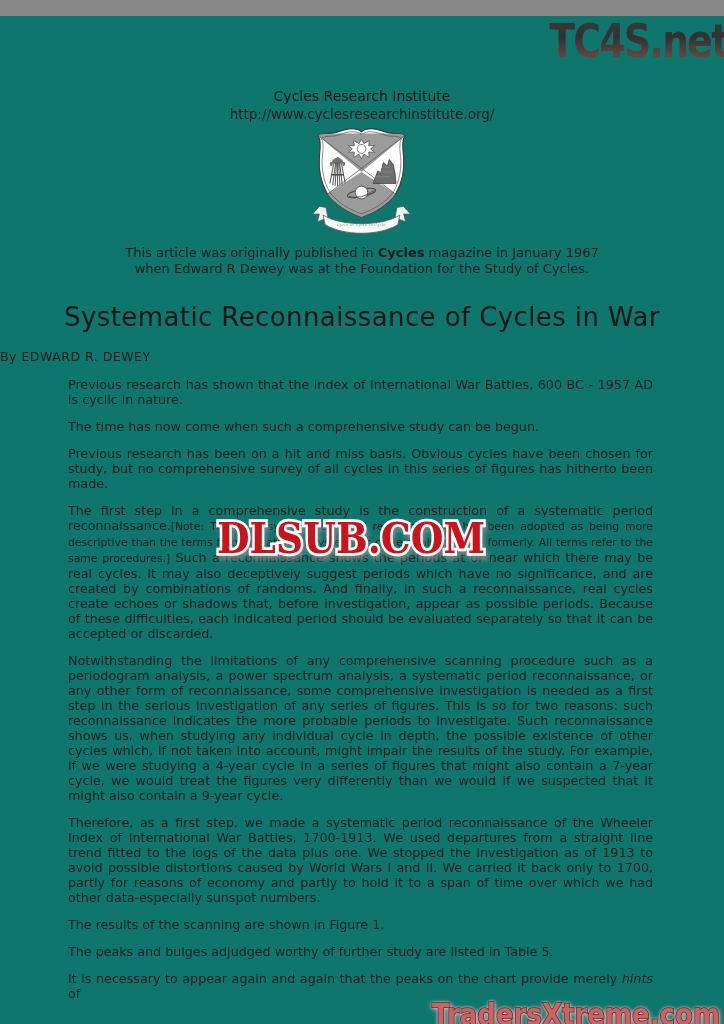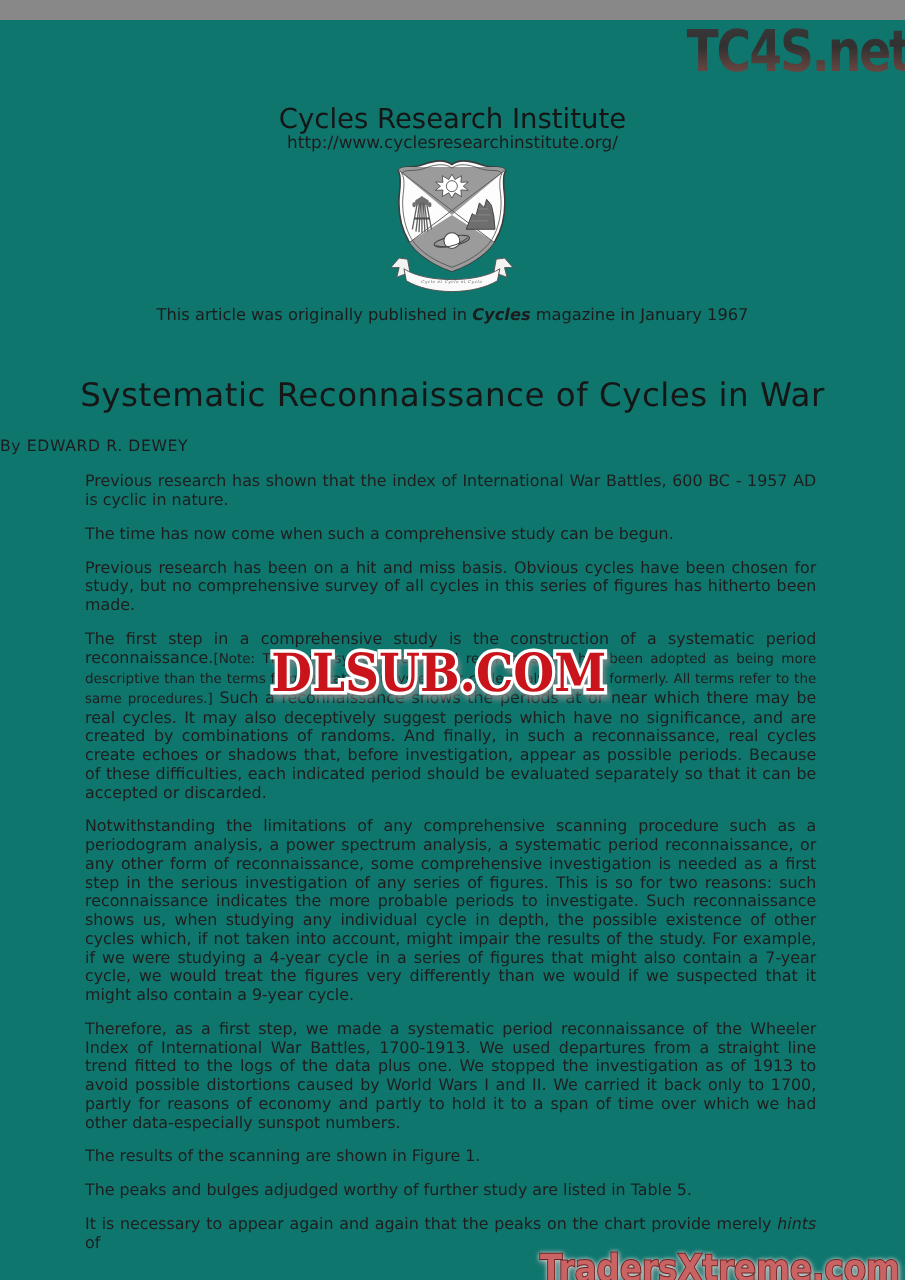--- a/index.html
+++ b/index.html
@@ -22,31 +22,31 @@
   @supports (-webkit-background-clip:text) {
     .tc4s {
       background:linear-gradient(180deg,#3a3a3a 0%,#313131 42%,#5d423d 75%,#7c4a42 100%);
       -webkit-background-clip:text; background-clip:text;
       color:transparent;
     }
   }
 
   
   .hdr { position:absolute; top:70px; left:0; width:100%; text-align:center; }
-  .hdr .inst { font-size:22px; line-height:20px; color:#151515; }
+  .hdr .inst { font-size:14px; line-height:20px; color:#151515; }
   .hdr .url  { font-size:13.5px; line-height:16px; color:#1c1c1c; }
 
   .crest { position:absolute; top:108px; left:311px; width:101px; height:115px; }
 
   
   .prov {
     position:absolute; top:229px; left:0; width:100%;
     text-align:center; font-size:13px; line-height:15.5px; color:#1c1c1c;
   }
-  .prov .mag { font-weight:bold; font-style:italic; }
+  .prov .mag { font-weight:bold; }
 
   
   .title {
     position:absolute; top:288px; left:0; width:100%;
     text-align:center; font-size:26px; line-height:26px;
     letter-spacing:0.4px; color:#161616;
   }
   .byline {
     position:absolute; top:333px; left:0; width:100%;
     text-align:left; font-size:12.5px; letter-spacing:0.5px; color:#1c1c1c;
@@ -137,20 +137,21 @@
     <g>
       <path d="M8,86 L1,94 L8,94 L6,102 L17,98 L15,87 Z" fill="#f2f2f2" stroke="#555555" stroke-width="0.8"></path>
       <path d="M96,86 L103,94 L96,94 L98,102 L87,98 L89,87 Z" fill="#f2f2f2" stroke="#555555" stroke-width="0.8"></path>
       <path d="M12,95 C30,107 74,107 92,95 L90,105 C70,117 34,117 14,105 Z" fill="#fafafa" stroke="#555555" stroke-width="0.8"></path>
       <text x="52" y="106.5" text-anchor="middle" font-size="3.4" letter-spacing="0.5" fill="#666666" font-family="DejaVu Serif, serif" font-style="italic">Cyclo et Cyclo et Cyclo</text>
     </g>
   </svg>
 
   <div class="prov">
     <div><span>This article was originally published in </span><span class="mag">Cycles</span><span> magazine in January 1967</span></div>
+    <div>when Edward R Dewey was at the Foundation for the Study of Cycles.</div>
   </div>
 
   <h1 class="title" style="font-weight:normal;">Systematic Reconnaissance of Cycles in War</h1>
   <div class="byline">By EDWARD R. DEWEY</div>
 
   <div class="article">
     <p>Previous research has shown that the index of International War Battles, 600 BC - 1957 AD is cyclic in nature.</p>
     <p>The time has now come when such a comprehensive study can be begun.</p>
     <p>Previous research has been on a hit and miss basis. Obvious cycles have been chosen for study, but no comprehensive survey of all cycles in this series of figures has hitherto been made.</p>
     <p><span>The first step in a comprehensive study is the construction of a systematic period reconnaissance.</span><span class="note">[Note: The term systematic period reconnaissance has been adopted as being more descriptive than the terms fragmentation or systematic cycle analysis, used formerly. All terms refer to the same procedures.]</span><span> Such a reconnaissance shows the periods at or near which there may be real cycles. It may also deceptively suggest periods which have no significance, and are created by combinations of randoms. And finally, in such a reconnaissance, real cycles create echoes or shadows that, before investigation, appear as possible periods. Because of these difficulties, each indicated period should be evaluated separately so that it can be accepted or discarded.</span></p>

